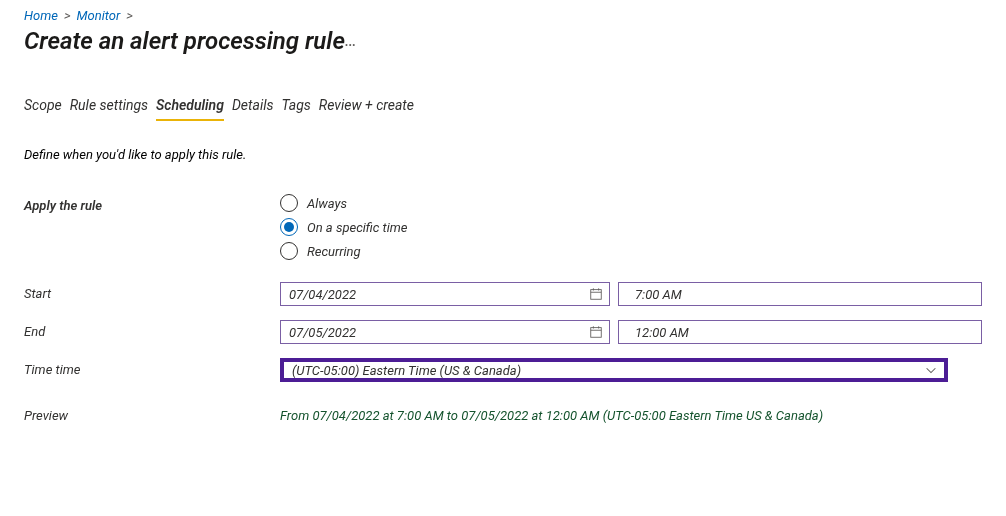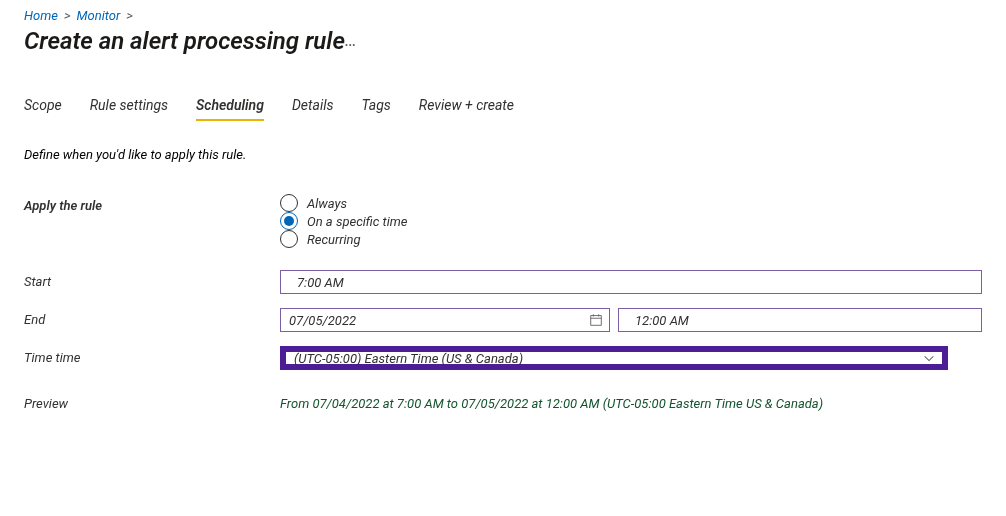--- a/index.html
+++ b/index.html
@@ -11,29 +11,29 @@
     background: #ffffff;
     width: 1006px;
   }
   .page { padding: 8px 24px 24px 24px; font-style: italic; }
   .breadcrumb { display: flex; align-items: center; gap: 6px; font-size: 13px; margin-bottom: 2px; }
   .breadcrumb a { color: #0067b8; text-decoration: none; cursor: pointer; }
   .breadcrumb .chevron { color: #605e5c; }
   .title-row { display: flex; align-items: center; margin-bottom: 38px; }
   .title { font-size: 24px; font-weight: 600; color: #1b1a19; margin: 2px 0 0 0; }
   .more-icon { font-size: 18px; color: #605e5c; cursor: pointer; letter-spacing: 2px; line-height: 1; }
-  .tabs { display: flex; gap: 28px; border-bottom: none; margin-bottom: 26px; }
+  .tabs { display: flex; gap: 8px; border-bottom: none; margin-bottom: 26px; }
   .tab { padding: 4px 0 6px 0; font-size: 14px; color: #323130; cursor: pointer; border-bottom: 2px solid transparent; }
   .tab.active { font-weight: 600; border-bottom: 2px solid #eab308; }
   .instruction { font-size: 13px; color: #000000; margin-bottom: 32px; }
   .form-row { display: flex; align-items: flex-start; margin-bottom: 14px; }
   .form-label { width: 256px; flex: 0 0 256px; font-size: 13px; color: #323130; padding-top: 4px; }
   .form-label.bold { font-weight: 600; }
   .form-control-area { flex: 1 1 auto; }
-  .radios { display: flex; flex-direction: column; gap: 0; }
+  .radios { display: flex; flex-direction: column; gap: 6px; }
   .radio-item { display: flex; align-items: center; gap: 9px; cursor: pointer; }
   .radio-circle {
     width: 18px; height: 18px; border: 1px solid #323130; border-radius: 50%;
     display: inline-flex; align-items: center; justify-content: center;
   }
   .radio-item.selected .radio-circle { border-color: #0067b8; }
   .radio-dot { width: 10px; height: 10px; background: #0067b8; border-radius: 50%; display: none; }
   .radio-item.selected .radio-dot { display: block; }
   .radio-label { font-size: 13px; }
   .dt-row { display: flex; gap: 8px; }
@@ -47,21 +47,21 @@
   .calendar-icon { width: 14px; height: 14px; position: relative; }
   .calendar-icon svg { display: block; }
   .time-field {
     flex: 1 1 auto;
     border: 1px solid #7a5fa4;
     height: 24px; display: flex; align-items: center; padding: 0 16px;
     font-size: 13px; background: #fff;
   }
   .tz-field {
     width: 668px;
-    border: 6px solid #4c1d95;
+    border: 4px solid #4c1d95;
     height: 24px; display: flex; align-items: center; padding: 0 6px 0 8px;
     font-size: 13px; background: #fff; justify-content: space-between;
   }
   .chev-down { width: 14px; height: 14px; }
   .preview-text { font-size: 13px; color: #14532d; padding-top: 4px; }
   .section-gap { height: 8px; }
 </style>
 </head>
 <body>
 
@@ -111,20 +111,31 @@
       </div>
     </div>
   </div>
 
   <div class="section-gap"></div>
 
   <div class="form-row">
     <div class="form-label">Start</div>
     <div class="form-control-area">
       <div class="dt-row">
+        <div class="date-field">
+          <span class="value">07/04/2022</span>
+          <span class="calendar-icon">
+            <svg viewBox="0 0 16 16" width="14" height="14" fill="none" stroke="#605e5c" stroke-width="1">
+              <rect x="2" y="3" width="12" height="11"></rect>
+              <line x1="2" y1="6" x2="14" y2="6"></line>
+              <line x1="5" y1="1.5" x2="5" y2="4"></line>
+              <line x1="11" y1="1.5" x2="11" y2="4"></line>
+            </svg>
+          </span>
+        </div>
         <div class="time-field">
           <span>7:00 AM</span>
         </div>
       </div>
     </div>
   </div>
 
   <div class="form-row">
     <div class="form-label">End</div>
     <div class="form-control-area">

